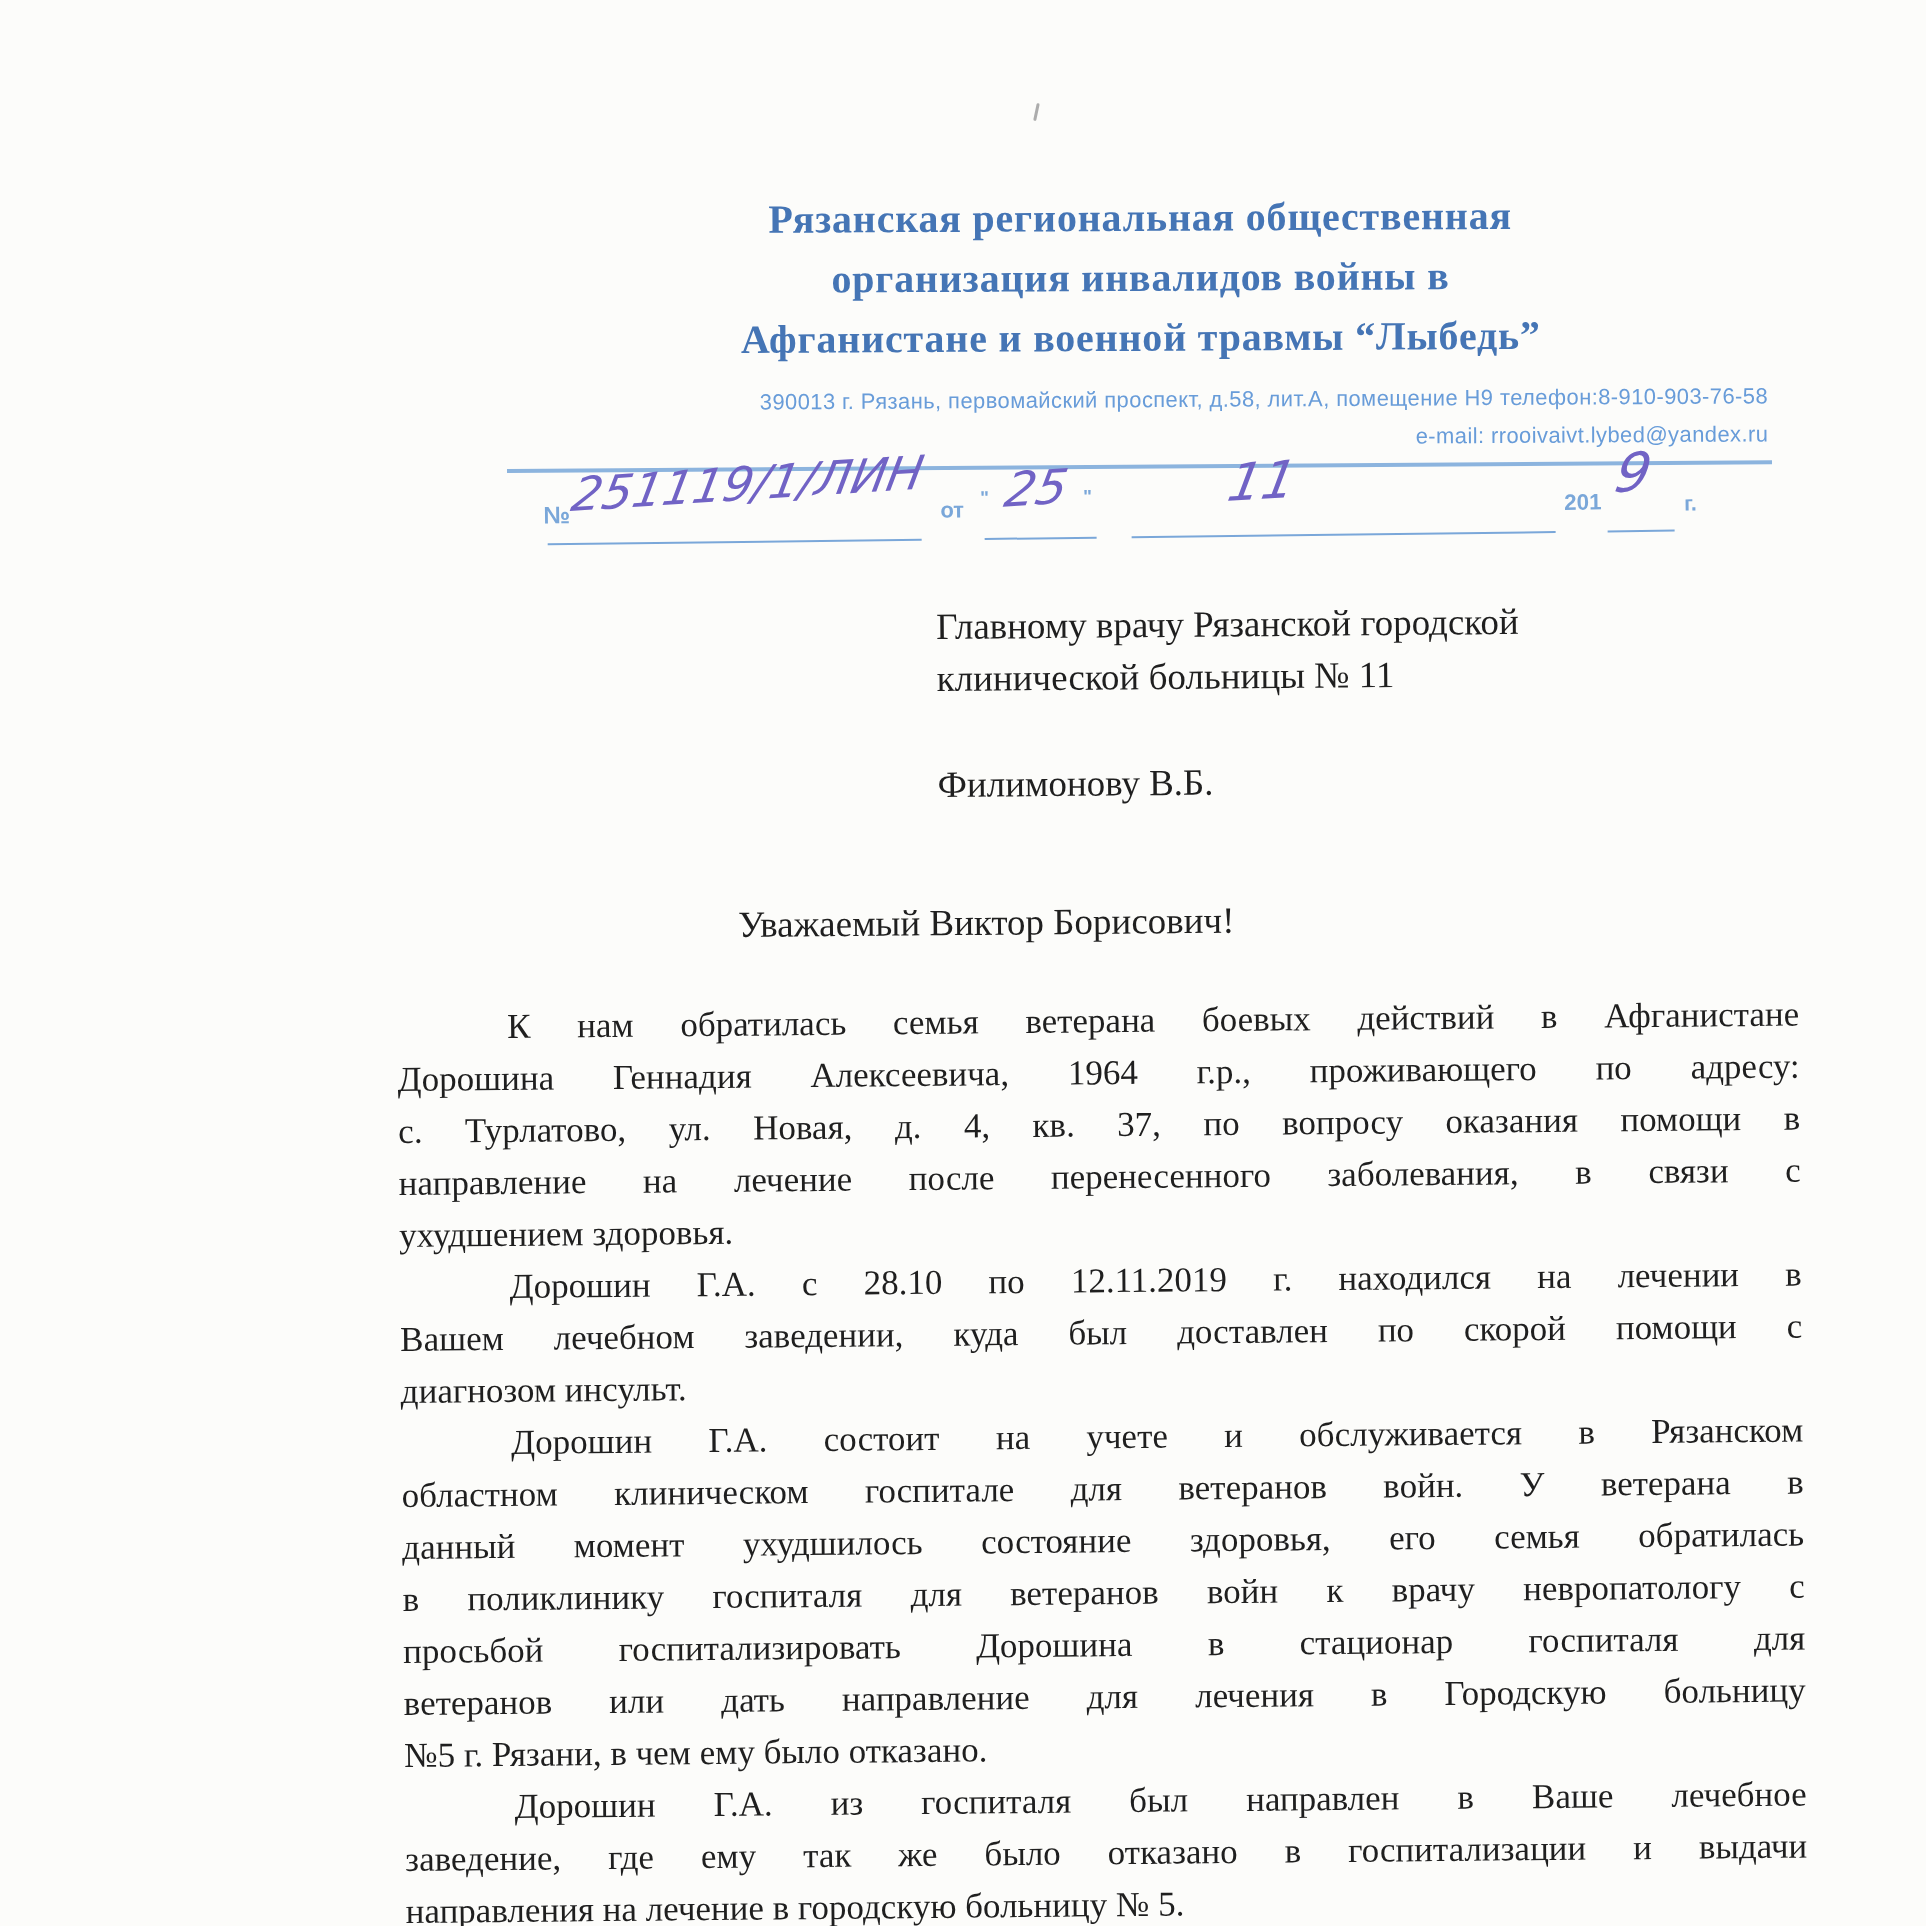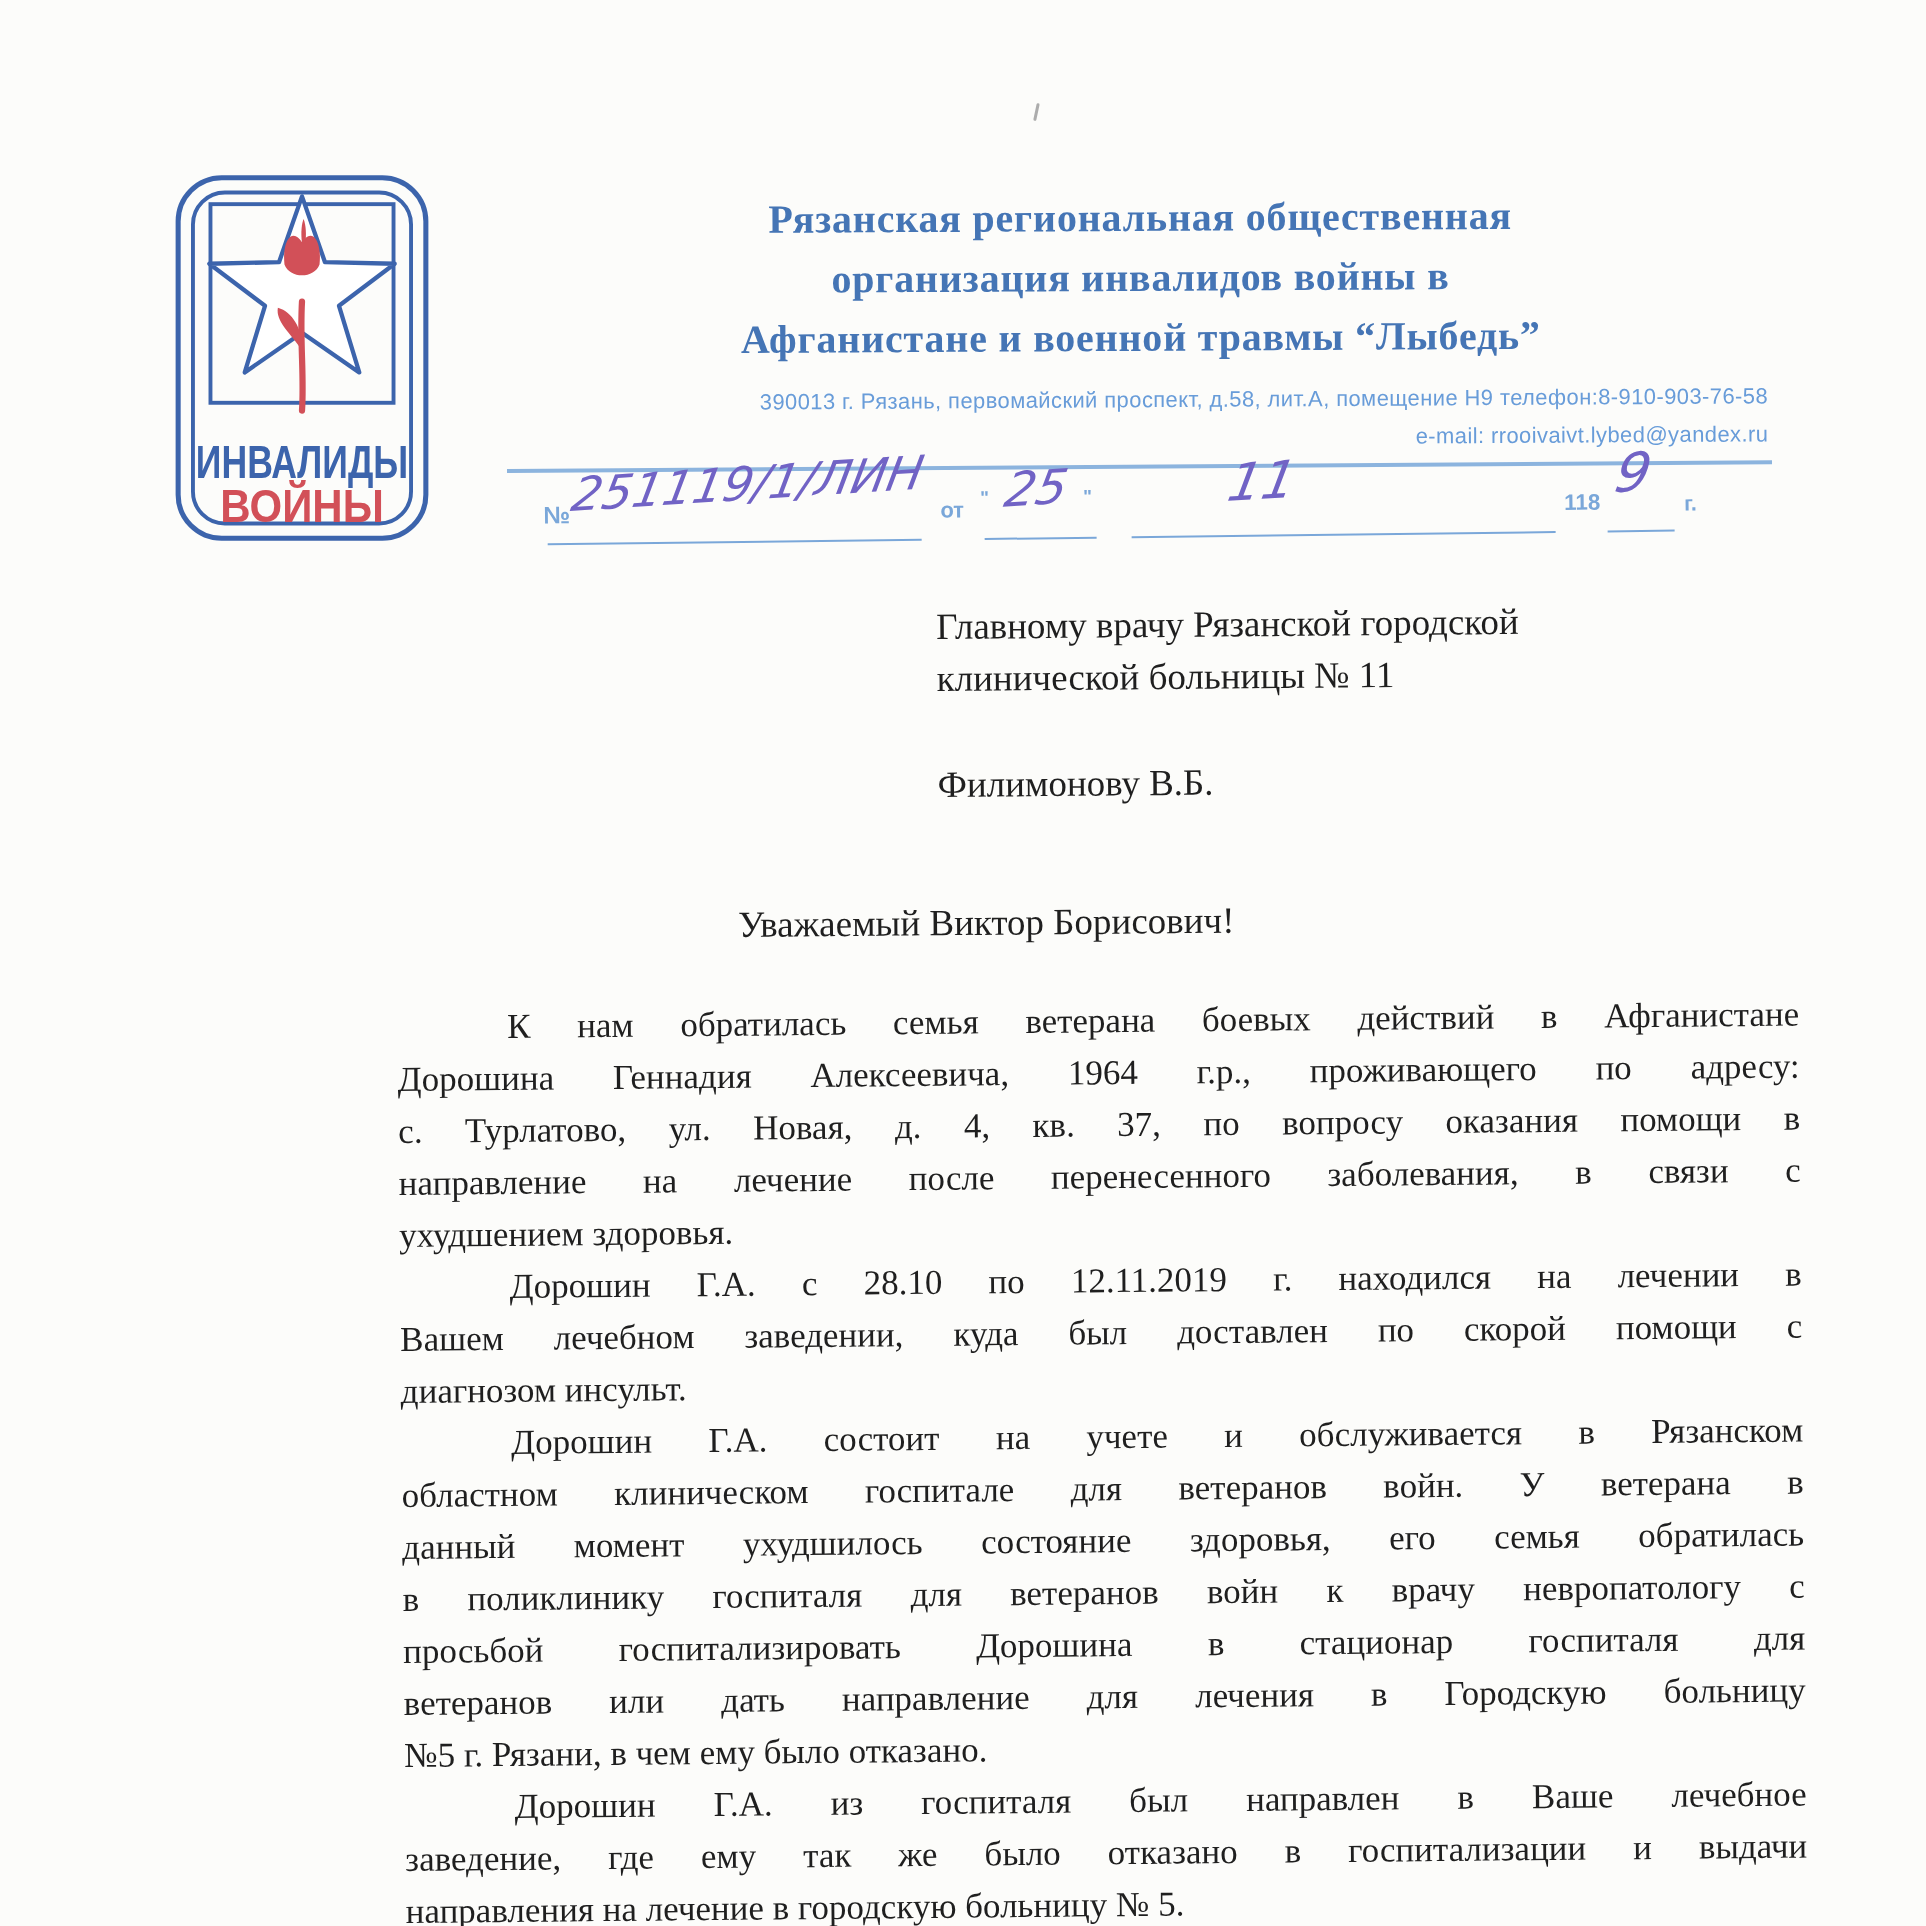--- a/index.html
+++ b/index.html
@@ -75,36 +75,20 @@
   .hand-comma{color:#9d7fc9;font-weight:bold;}
   
   .speck-top{position:absolute;left:1035px;top:103px;width:3.1px;height:17.7px;background:#8a8a8a;transform:rotate(12deg);border-radius:1.5px;opacity:.7;}
   .logo-text{font-family:"Liberation Sans", sans-serif;font-weight:bold;}
 </style>
 </head>
 <body>
 
 <div class="page">
 
-  <div class="logo-wrap">
-    <svg width="258" height="370" viewBox="0 0 660 950" xmlns="http://www.w3.org/2000/svg">
-      <rect x="12" y="12" width="636" height="926" rx="112" fill="none" stroke="var(--logo-blue)" stroke-width="13"></rect>
-      <rect x="50" y="50" width="560" height="850" rx="82" fill="none" stroke="var(--logo-blue)" stroke-width="10"></rect>
-      <rect x="95" y="80" width="470" height="510" fill="none" stroke="var(--logo-blue)" stroke-width="10"></rect>
-      <polygon points="330,60 389,229 568,233 425,341 477,512 330,410 183,512 235,341 92,233 271,229" fill="#ffffff" stroke="var(--logo-blue)" stroke-width="11" stroke-linejoin="round"></polygon>
-      <g>
-        <path d="M330,330 C324,430 336,520 330,610" fill="none" stroke="var(--logo-red)" stroke-width="16" stroke-linecap="round"></path>
-        <path d="M330,455 C300,410 262,382 268,346 C306,356 328,400 333,445 Z" fill="var(--logo-red)"></path>
-        <path d="M285,235 C278,168 308,140 330,178 C352,140 382,168 375,235 C362,272 298,272 285,235 Z" fill="var(--logo-red)"></path>
-        <path d="M330,180 C326,150 330,128 334,118 C340,132 342,160 338,182 Z" fill="var(--logo-red)"></path>
-      </g>
-      <text class="logo-text" x="330" y="782" text-anchor="middle" font-size="118" fill="var(--logo-blue)" textLength="545" lengthAdjust="spacingAndGlyphs">ИНВАЛИДЫ</text>
-      <text class="logo-text" x="330" y="895" text-anchor="middle" font-size="118" fill="var(--logo-red)" textLength="420" lengthAdjust="spacingAndGlyphs">ВОЙНЫ</text>
-    </svg>
-  </div>
 
   <div class="org-title" id="org-title">
       <div class="title-line">Рязанская региональная общественная</div>
       <div class="title-line">организация инвалидов войны в</div>
       <div class="title-line">Афганистане и военной травмы “Лыбедь”</div>
     </div>
 
   <div class="org-address-block">
     <div class="org-address">390013 г. Рязань, первомайский проспект, д.58, лит.А, помещение Н9 телефон:8-910-903-76-58</div>
     <div class="org-email">e-mail: rrooivaivt.lybed@yandex.ru</div>
@@ -115,21 +99,21 @@
     <span class="printed" style="left:537px;top:508px;font-size:24px;">№</span>
     <span class="hand" style="left:561px;top:474px;font-size:47px;">251119/1/ЛИН</span>
     <div class="ref-underline" style="left:541px;top:550px;width:374px;"></div>
     <span class="printed" style="left:934px;top:509px;font-size:22px;">от</span>
     <span class="printed" style="left:974px;top:499px;font-size:18.5px;">"</span>
     <span class="hand" style="left:994px;top:474px;font-size:48px;">25</span>
     <span class="printed" style="left:1077px;top:499px;font-size:18.5px;">"</span>
     <div class="ref-underline" style="left:978px;top:550px;width:112px;"></div>
     <span class="hand" style="left:1217px;top:468px;font-size:52px;">11</span>
     <div class="ref-underline" style="left:1125px;top:550px;width:424px;"></div>
-    <span class="printed" style="left:1558px;top:509px;font-size:22.3px;">118</span>
+    <span class="printed" style="left:1558px;top:509px;font-size:22.3px;">201</span>
     <span class="hand" style="left:1604px;top:462px;font-size:54px;">9</span>
     <div class="ref-underline" style="left:1601px;top:550px;width:67px;"></div>
     <span class="printed" style="left:1678px;top:512px;font-size:21px;">г.</span>
   </div>
 
   <div class="recipient">
     <div>Главному врачу Рязанской городской</div>
     <div>клинической больницы № 11</div>
     <div class="name">Филимонову В.Б.</div>
   </div>

